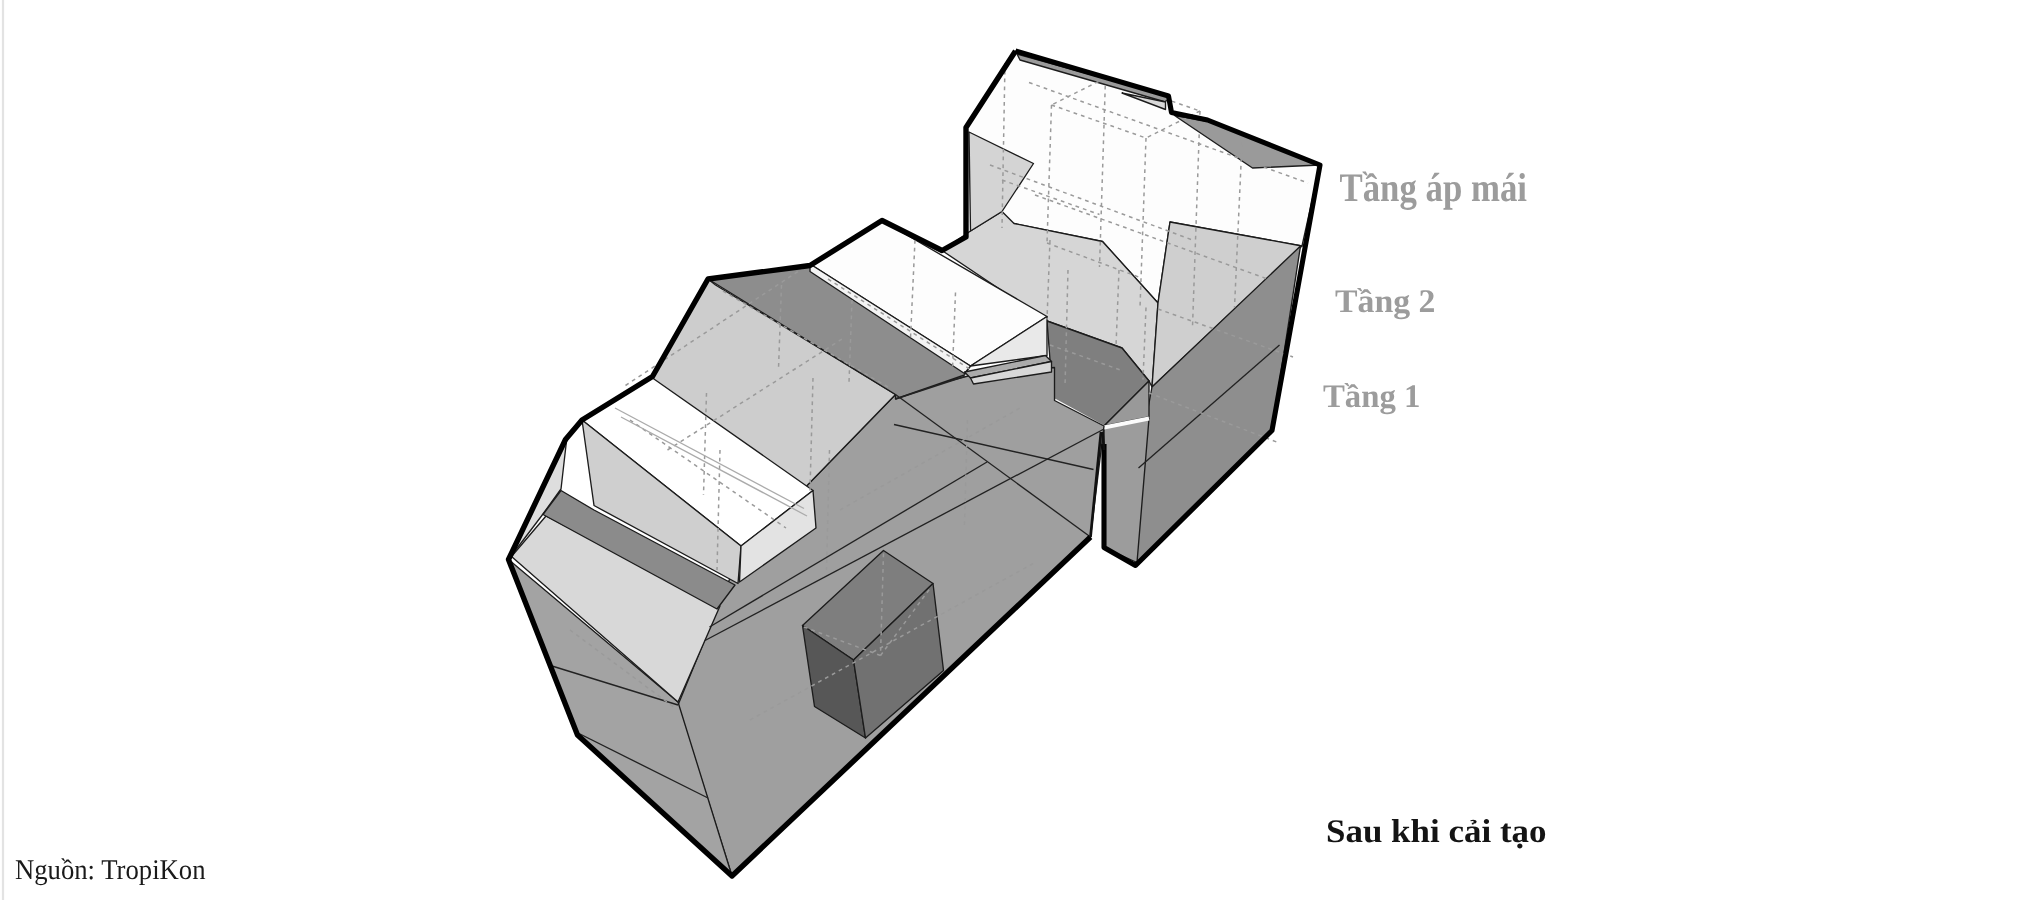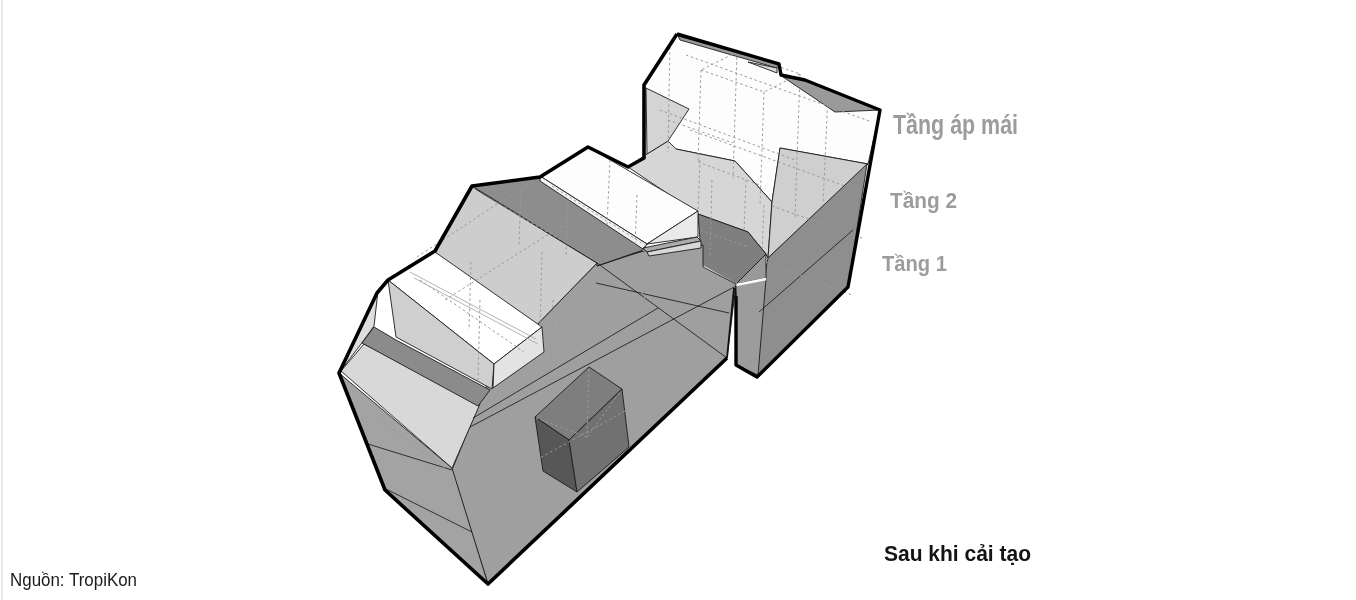--- a/index.html
+++ b/index.html
@@ -1,17 +1,17 @@
 <!DOCTYPE html>
 <html><head>
 <meta charset="utf-8">
 <style>
   html,body{margin:0;padding:0;background:#fff;}
   .wrap{position:relative;width:1356px;height:600px;background:#fff;overflow:hidden;
-        font-family:Liberation Sans, sans-serif;}
+        font-family:Liberation Serif, serif;}
   svg{position:absolute;left:0;top:0;}
   .lbl{fill:#9c9c9c;font-weight:bold;}
 </style>
 </head>
 <body>
 <div class="wrap">
 <svg width="1356" height="600" viewBox="0 0 1356 600">
 <g stroke="#1c1c1c" stroke-width="0.9" stroke-linejoin="round">
 
 <polygon points="677,34 779,64 781,75 805,80 880,110 868,164 780,148 772,202 735,161 676,149 646,158 644,158 644,85" fill="#fdfdfd"></polygon>

